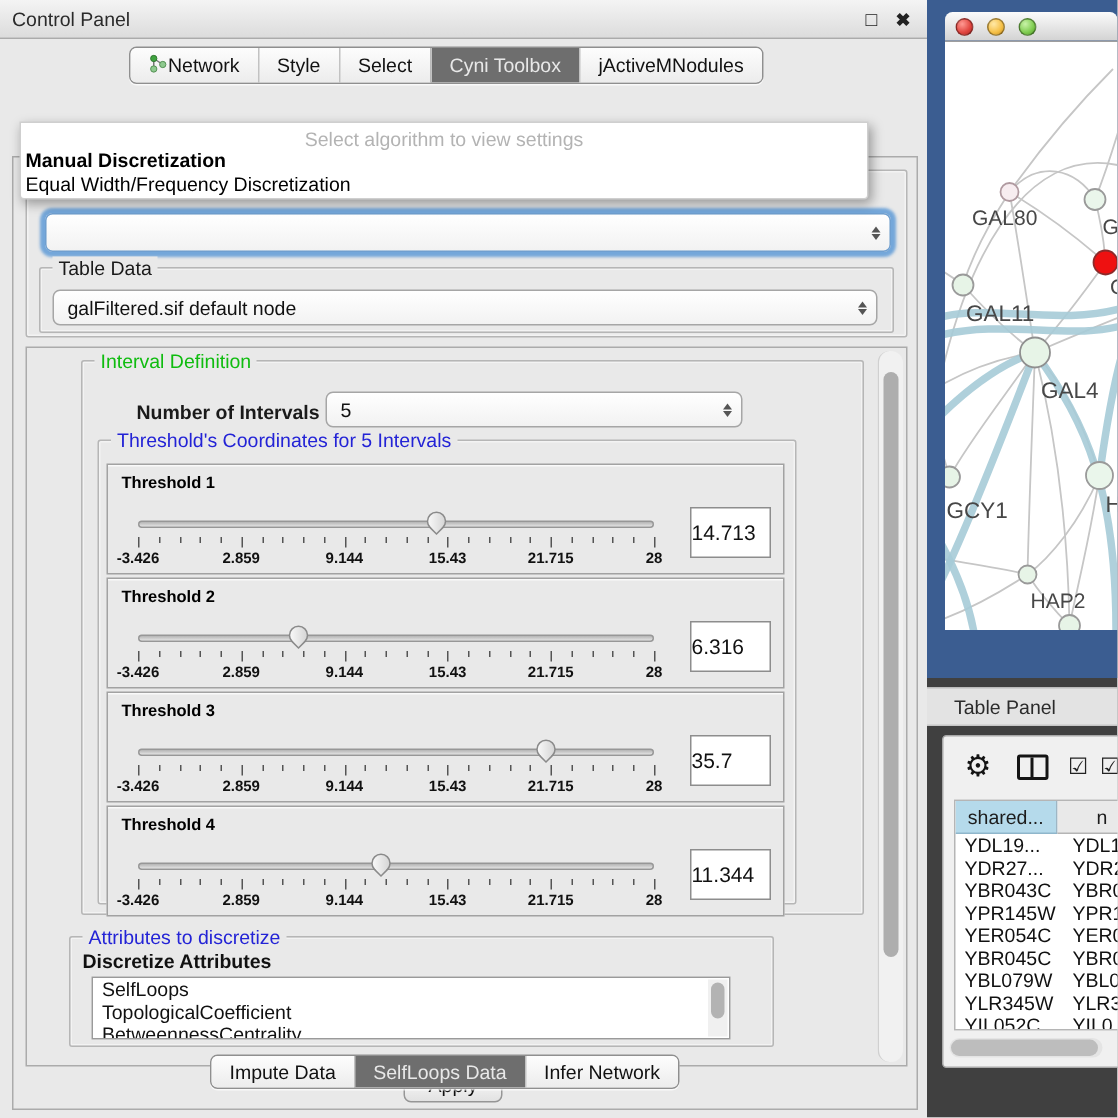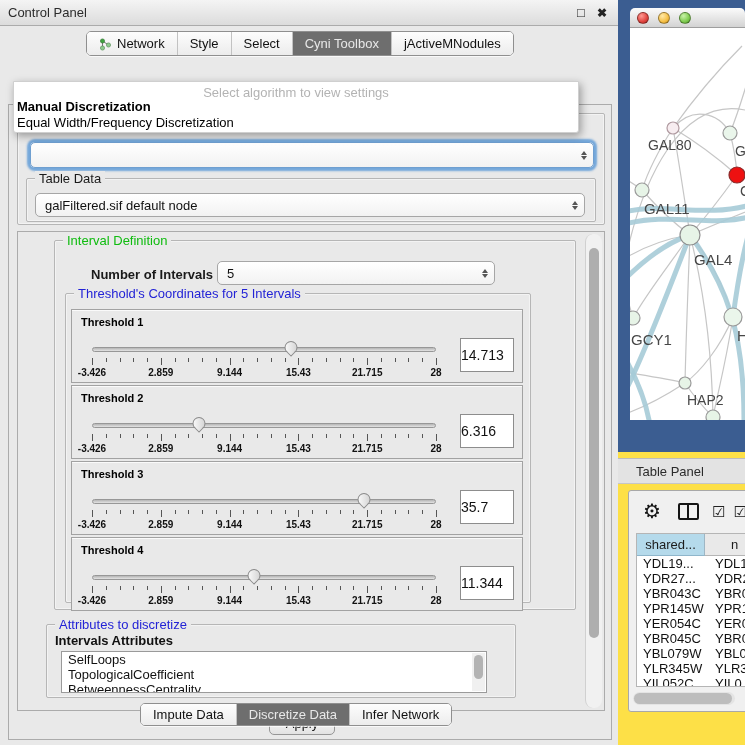--- a/index.html
+++ b/index.html
@@ -13,21 +13,21 @@
     background:linear-gradient(#f4f4f4,#dcdcdc); border-bottom:1px solid #ababab; }
   .titlebar .title { position:absolute; left:8px; top:5px; font-size:13px; color:#2b2b2b; }
   .tb-icon { position:absolute; top:6px; width:14px; height:14px; text-align:center; line-height:14px;
     font-size:12px; color:#222; cursor:default; }
   .float-icon { right:30px; font-size:13px; }
   .close-icon { right:9px; font-weight:bold; }
 
   
   .seg-bar { position:absolute; display:flex; border:1px solid #8f8f8f; border-radius:5px;
     overflow:hidden; background:#f7f7f7; box-shadow:0 1px 0 rgba(255,255,255,.7); }
-  .seg { display:flex; align-items:flex-end; gap:5px; padding:4px 12px; font-size:13px; color:#111;
+  .seg { display:flex; align-items:flex-start; padding:4px 12px; font-size:13px; color:#111;
     background:linear-gradient(#fdfdfd,#ececec); border-left:1px solid #c2c2c2; white-space:nowrap; }
   .seg:first-child { border-left:none; }
   .seg.selected { background:var(--tab_selected_bg,#6e6e6e); color:#e8e8e8; }
   .top-tabs { left:86px; top:31px; }
   .bottom-tabs { left:140px; top:703px; }
   .bottom-tabs .seg { padding:3px 12px; }
 
   
   .outer-panel { position:absolute; left:8px; top:62px; width:604px; height:636px;
     border:1px solid #ababab; background:#e9e9e9;margin-top:42px; }
@@ -87,21 +87,21 @@
     font-size:13px; color:#111; text-align:center; line-height:20px; }
 
   
   .algo-popup { position:absolute; left:13px; top:81px; width:566px; height:52px; background:#fff;
     border:1px solid #cfcfcf; border-radius:0 0 3px 3px; box-shadow:2px 3px 8px rgba(0,0,0,.35); z-index:50; }
   .algo-popup .placeholder { text-align:center; color:#b3b3b3; font-size:13px; padding-top:3px; height:17px; }
   .algo-popup .option { font-size:13px; padding-left:3px; height:16px; line-height:16px; color:#000; white-space:nowrap; }
   .algo-popup .option.bold { font-weight:bold; }
 
   
-  .right-panel { position:absolute; left:618px; top:0; width:127px; height:745px; background:#fde047; }
+  .right-panel { position:absolute; left:618px; top:0; width:127px; height:745px; background:#404040; }
   .net-window { position:absolute; left:0; top:0; width:127px; height:452px; background:var(--window_blue,#3b5d91); }
   .net-titlebar { position:absolute; left:12px; top:8px; right:0; height:20px; border-radius:5px 5px 0 0;
     background:linear-gradient(#fbfbfb,#d3d3d3); border-bottom:1px solid #9e9e9e; }
   .traffic { position:absolute; top:4px; width:12px; height:12px; border-radius:50%; border:1px solid rgba(0,0,0,.35); }
   .t-red    { left:7px;  background:radial-gradient(circle at 35% 30%, #ff9a93, #e0443e 60%, #a72824); }
   .t-yellow { left:28px; background:radial-gradient(circle at 35% 30%, #ffe9a8, #f5bf45 60%, #c08a1d); }
   .t-green  { left:49px; background:radial-gradient(circle at 35% 30%, #c9f3a9, #7ecb4f 60%, #4f9427); }
   .net-canvas { position:absolute; left:12px; top:28px; width:115px; height:392px; background:#fff; overflow:hidden; }
 
   .tp-header { position:absolute; left:0; top:458px; width:127px; height:26px; background:#e3e3e3;
@@ -385,21 +385,21 @@
                   <span style="left: 80%;">21.715</span>
                   <span style="left: 100%;">28</span>
                 </div>
             </div>
             <div class="th-value">11.344</div>
           </div>
         </div>
 
         <div class="groupbox" style="left:28px; top:392px; width:470px; height:74px;">
           <legend class="legend-blue">Attributes to discretize</legend>
-          <span class="attr-subtitle" style="left:8px; top:8px;">Intervals Attributes</span>
+          <span class="attr-subtitle" style="left:8px; top:8px;">Discretize Attributes</span>
           <div class="attr-list" style="left:14px; top:26px; width:426px; height:42px;">
             <div class="attr-items">
                 <div class="item">SelfLoops</div>
                 <div class="item">TopologicalCoefficient</div>
                 <div class="item">BetweennessCentrality</div>
               </div>
             <div class="list-scrollbar">
                 <div class="vthumb"></div>
               </div>
           </div>
@@ -411,21 +411,21 @@
       </div>
 
       <button class="apply-btn">Apply</button>
     </div>
 
     <div class="seg-bar bottom-tabs">
       <div class="seg">
           <span>Impute Data</span>
         </div>
       <div class="seg selected">
-          <span>Discretize Data</span>
+          <span>SelfLoops Data</span>
         </div>
       <div class="seg">
           <span>Infer Network</span>
         </div>
     </div>
 
     <div class="algo-popup">
       <div class="placeholder">Select algorithm to view settings</div>
       <div class="option bold">Manual Discretization</div>
       <div class="option">Equal Width/Frequency Discretization</div>

